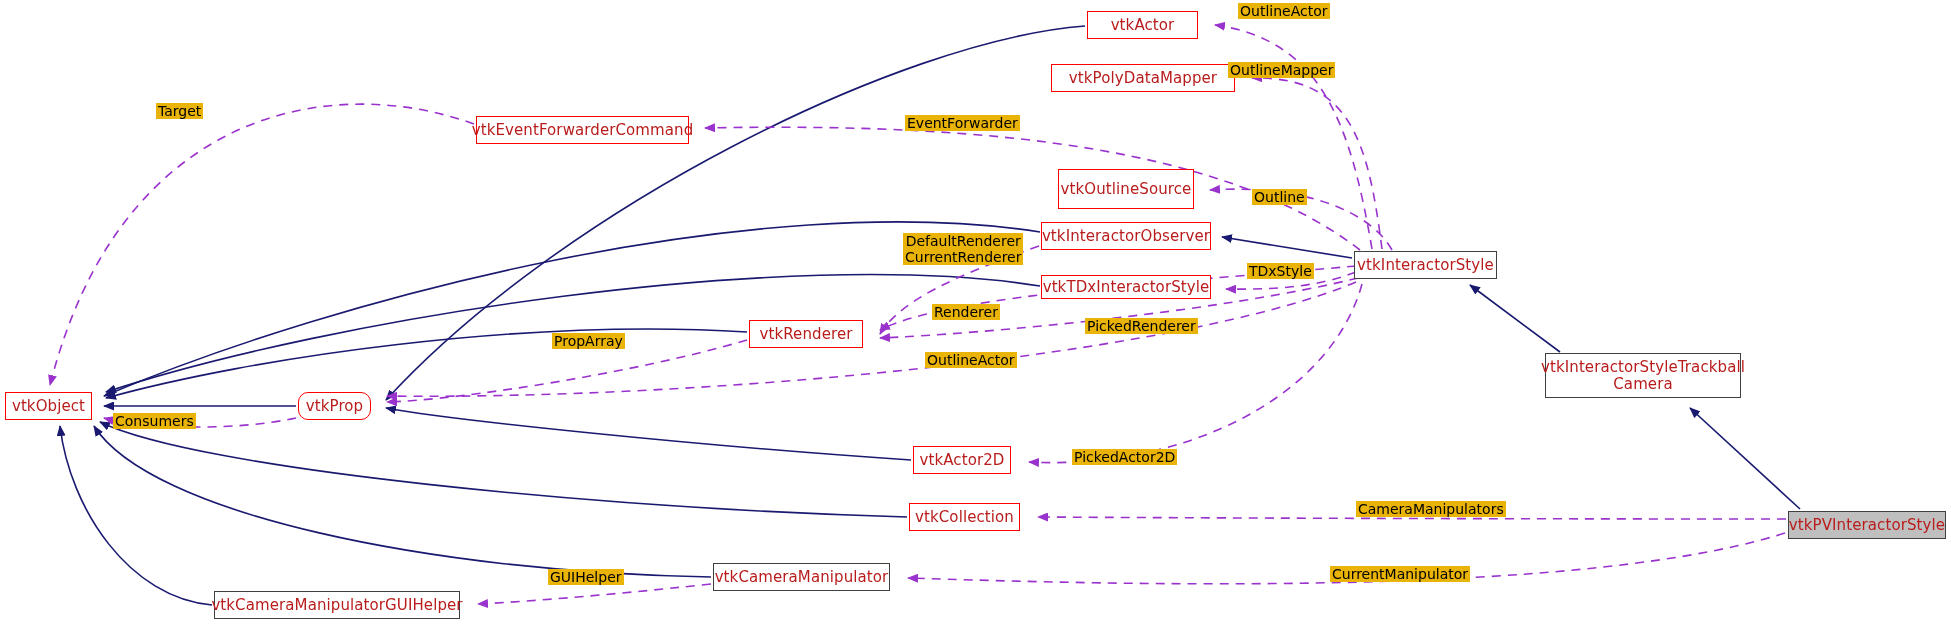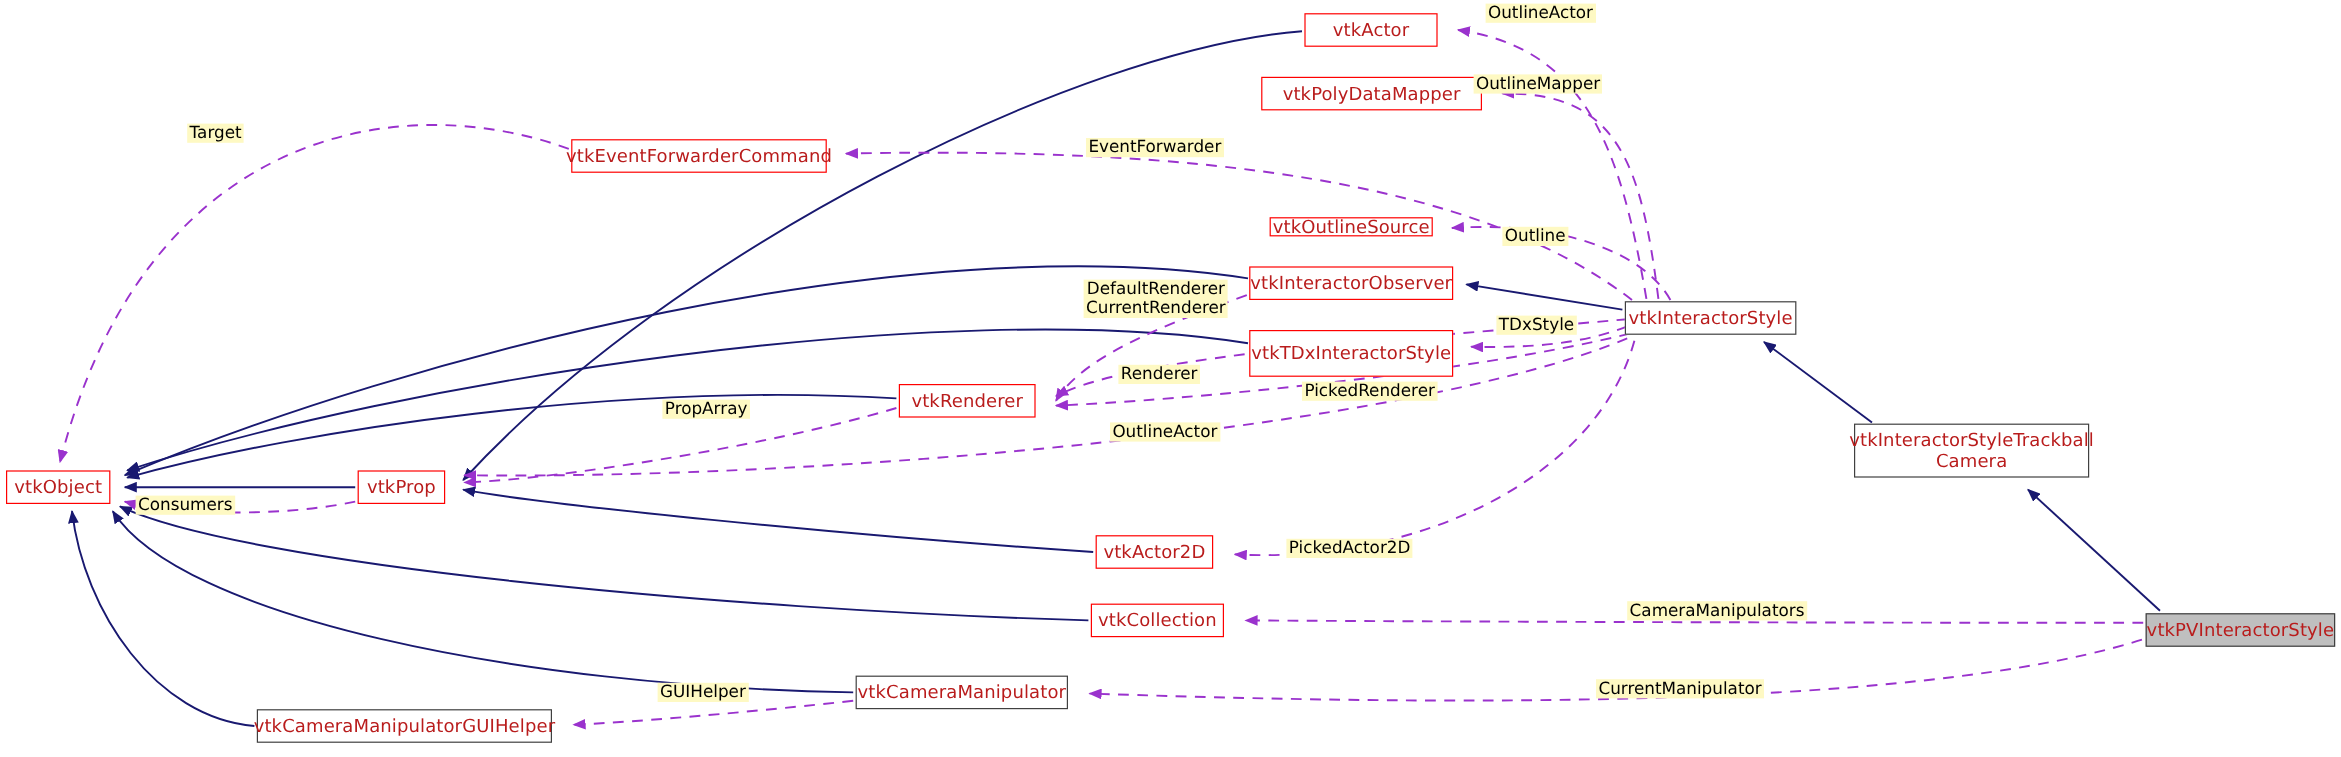--- a/index.html
+++ b/index.html
@@ -46,21 +46,21 @@
     background: #bfbfbf;
   }
   .edge-label {
     position: absolute;
     font-family: "DejaVu Sans", "Liberation Sans", sans-serif;
     font-size: 14px;
     line-height: 16px;
     color: #000000;
     white-space: pre-line;
     text-align: center;
-    background: #fef9c3;
+    background: #eab308;
     padding: 0 2px;
   }
 </style>
 </head>
 <body>
 
 <div id="diagram-root">
 
   <svg id="edge-layer" viewBox="0 0 1951 631" width="1951" height="631" xmlns="http://www.w3.org/2000/svg">
     <defs>
@@ -140,50 +140,50 @@
   </div>
 
   <div class="node" style="left:1051px;top:64px;width:184px;height:28px;">
     <span>vtkPolyDataMapper</span>
   </div>
 
   <div class="node" style="left:476px;top:116px;width:213px;height:28px;">
     <span>vtkEventForwarderCommand</span>
   </div>
 
-  <div class="node" style="left:1058px;top:169px;width:136px;height:16px;margin-top:12px;">
+  <div class="node" style="left:1058px;top:169px;width:136px;height:40px;">
     <span>vtkOutlineSource</span>
   </div>
 
   <div class="node" style="left:1041px;top:222px;width:170px;height:28px;">
     <span>vtkInteractorObserver</span>
   </div>
 
-  <div class="node" style="left:1041px;top:275px;width:170px;height:39px;">
+  <div class="node" style="left:1041px;top:275px;width:170px;height:24px;">
     <span>vtkTDxInteractorStyle</span>
   </div>
 
   <div class="node plain" style="left:1354px;top:251px;width:143px;height:28px;">
     <span>vtkInteractorStyle</span>
   </div>
 
   <div class="node" style="left:749px;top:320px;width:114px;height:28px;">
     <span>vtkRenderer</span>
   </div>
 
   <div class="node plain" style="left:1545px;top:353px;width:196px;height:45px;">
     <span>vtkInteractorStyleTrackball
 Camera</span>
   </div>
 
   <div class="node" style="left:5px;top:392px;width:87px;height:28px;">
     <span>vtkObject</span>
   </div>
 
-  <div class="node" style="left:298px;top:392px;width:73px;height:28px;">
+  <div class="node" style="left:298px;top:392px;width:73px;height:28px;border-radius:10px;">
     <span>vtkProp</span>
   </div>
 
   <div class="node" style="left:913px;top:446px;width:98px;height:28px;">
     <span>vtkActor2D</span>
   </div>
 
   <div class="node" style="left:909px;top:503px;width:111px;height:28px;">
     <span>vtkCollection</span>
   </div>

